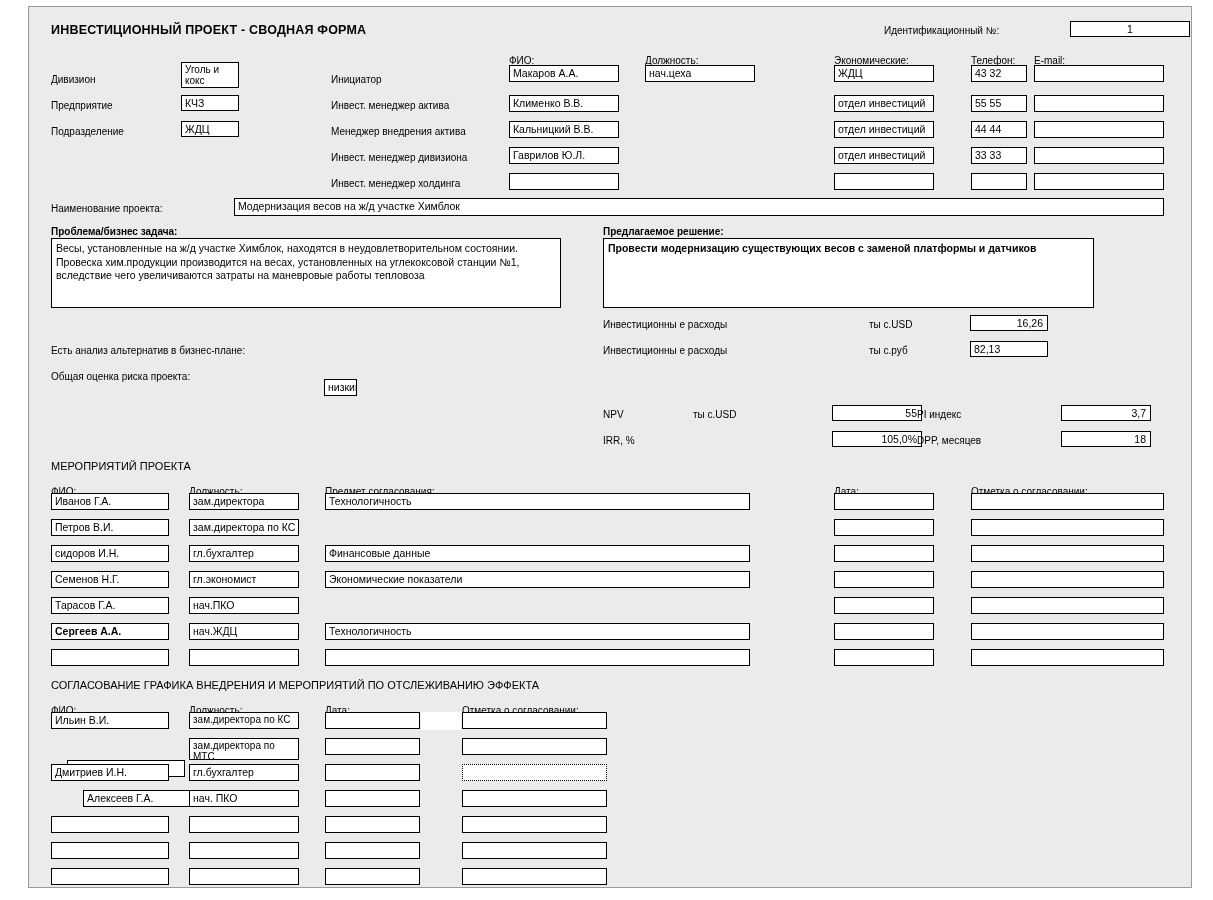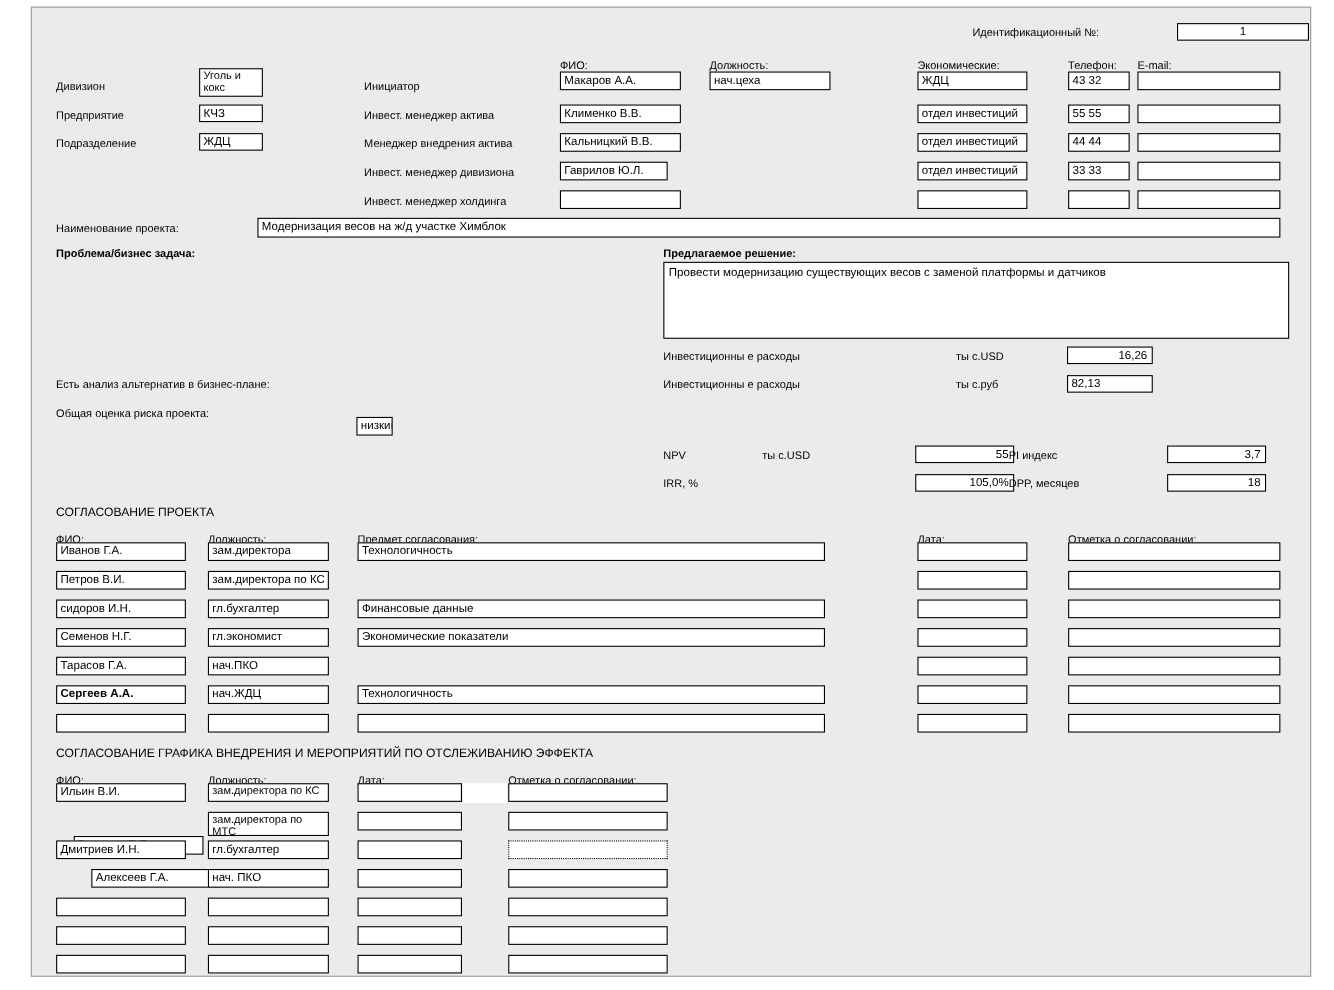--- a/index.html
+++ b/index.html
@@ -81,20 +81,21 @@
     position: absolute;
     background: #ffffff;
   }
 </style>
 </head>
 <body>
 
 <div id="page">
   <div id="sheet">
 
+    <div class="abs lbl title" style="left:22px; top:16px;">ИНВЕСТИЦИОННЫЙ ПРОЕКТ - СВОДНАЯ ФОРМА</div>
     <div class="abs lbl" style="left:855px; top:18px;">Идентификационный №:</div>
     <div class="abs fld center" style="left:1041px; top:14px; width:120px; height:16px;">1</div>
 
     <div class="abs lbl lbl-sm" style="left:480px; top:48px;">ФИО:</div>
     <div class="abs lbl lbl-sm" style="left:616px; top:48px;">Должность:</div>
     <div class="abs lbl lbl-sm" style="left:805px; top:48px;">Экономические:</div>
     <div class="abs lbl lbl-sm" style="left:942px; top:48px;">Телефон:</div>
     <div class="abs lbl lbl-sm" style="left:1005px; top:48px;">E-mail:</div>
 
     <div class="abs lbl" style="left:22px; top:67px;">Дивизион</div>
@@ -119,38 +120,39 @@
     <div class="abs fld" style="left:942px; top:88px; width:56px; height:17px;">55 55</div>
     <div class="abs fld" style="left:1005px; top:88px; width:130px; height:17px;"></div>
 
     <div class="abs lbl" style="left:302px; top:119px;">Менеджер внедрения актива</div>
     <div class="abs fld" style="left:480px; top:114px; width:110px; height:17px;">Кальницкий В.В.</div>
     <div class="abs fld" style="left:805px; top:114px; width:100px; height:17px;">отдел инвестиций</div>
     <div class="abs fld" style="left:942px; top:114px; width:56px; height:17px;">44 44</div>
     <div class="abs fld" style="left:1005px; top:114px; width:130px; height:17px;"></div>
 
     <div class="abs lbl" style="left:302px; top:145px;">Инвест. менеджер дивизиона</div>
-    <div class="abs fld" style="left:480px; top:140px; width:98px; height:17px;">Гаврилов Ю.Л.</div>
+    <div class="abs fld" style="left:480px; top:140px; width:110px; height:17px;">Гаврилов Ю.Л.</div>
     <div class="abs fld" style="left:805px; top:140px; width:100px; height:17px;">отдел инвестиций</div>
     <div class="abs fld" style="left:942px; top:140px; width:56px; height:17px;">33 33</div>
     <div class="abs fld" style="left:1005px; top:140px; width:130px; height:17px;"></div>
 
     <div class="abs lbl" style="left:302px; top:171px;">Инвест. менеджер холдинга</div>
     <div class="abs fld" style="left:480px; top:166px; width:110px; height:17px;"></div>
     <div class="abs fld" style="left:805px; top:166px; width:100px; height:17px;"></div>
     <div class="abs fld" style="left:942px; top:166px; width:56px; height:17px;"></div>
     <div class="abs fld" style="left:1005px; top:166px; width:130px; height:17px;"></div>
 
     <div class="abs lbl" style="left:22px; top:196px;">Наименование проекта:</div>
     <div class="abs fld" style="left:205px; top:191px; width:930px; height:18px;">Модернизация весов на ж/д участке Химблок</div>
 
     <div class="abs lbl bold" style="left:22px; top:219px;">Проблема/бизнес задача:</div>
+    <div class="abs bigbox" style="left:22px; top:231px; width:510px; height:70px;">Весы, установленные на ж/д участке Химблок, находятся в неудовлетворительном состоянии. Провеска хим.продукции производится на весах, установленных на углекоксовой станции №1, вследствие чего увеличиваются затраты на маневровые работы тепловоза</div>
 
     <div class="abs lbl bold" style="left:574px; top:219px;">Предлагаемое решение:</div>
-    <div class="abs bigbox" style="left:574px; top:231px; width:569px; height:70px;">Провести модернизацию существующих весов с заменой платформы и датчиков</div>
+    <div class="abs bigbox" style="left:574px; top:231px; width:491px; height:70px;font-weight:bold;">Провести модернизацию существующих весов с заменой платформы и датчиков</div>
 
     <div class="abs lbl" style="left:574px; top:312px;">Инвестиционны е расходы</div>
     <div class="abs lbl" style="left:840px; top:312px;">ты с.USD</div>
     <div class="abs fld right" style="left:941px; top:308px; width:78px; height:16px;">16,26</div>
 
     <div class="abs lbl" style="left:574px; top:338px;">Инвестиционны е расходы</div>
     <div class="abs lbl" style="left:840px; top:338px;">ты с.руб</div>
     <div class="abs fld" style="left:941px; top:334px; width:78px; height:16px;">82,13</div>
 
     <div class="abs lbl" style="left:22px; top:338px;">Есть анализ альтернатив в бизнес-плане:</div>
@@ -163,21 +165,21 @@
 
     <div class="abs lbl" style="left:888px; top:402px;">PI индекс</div>
     <div class="abs fld right" style="left:1032px; top:398px; width:90px; height:16px;">3,7</div>
 
     <div class="abs lbl" style="left:574px; top:428px;">IRR, %</div>
     <div class="abs fld right" style="left:803px; top:424px; width:90px; height:16px;">105,0%</div>
 
     <div class="abs lbl" style="left:888px; top:428px;">DPP, месяцев</div>
     <div class="abs fld right" style="left:1032px; top:424px; width:90px; height:16px;">18</div>
 
-    <div class="abs lbl section-title" style="left:22px; top:453px;">СОГЛАСОВАНИЕ ПРОЕКТА</div>
+    <div class="abs lbl section-title" style="left:22px; top:453px;">МЕРОПРИЯТИЙ ПРОЕКТА</div>
 
     <div class="abs lbl lbl-sm" style="left:22px; top:479px;">ФИО:</div>
     <div class="abs lbl lbl-sm" style="left:160px; top:479px;">Должность:</div>
     <div class="abs lbl lbl-sm" style="left:296px; top:479px;">Предмет согласования:</div>
     <div class="abs lbl lbl-sm" style="left:805px; top:479px;">Дата:</div>
     <div class="abs lbl lbl-sm" style="left:942px; top:479px;">Отметка о согласовании:</div>
 
     <div class="abs fld" style="left:22px; top:486px; width:118px; height:17px;">Иванов Г.А.</div>
     <div class="abs fld" style="left:160px; top:486px; width:110px; height:17px;">зам.директора</div>
     <div class="abs fld" style="left:296px; top:486px; width:425px; height:17px;">Технологичность</div>

